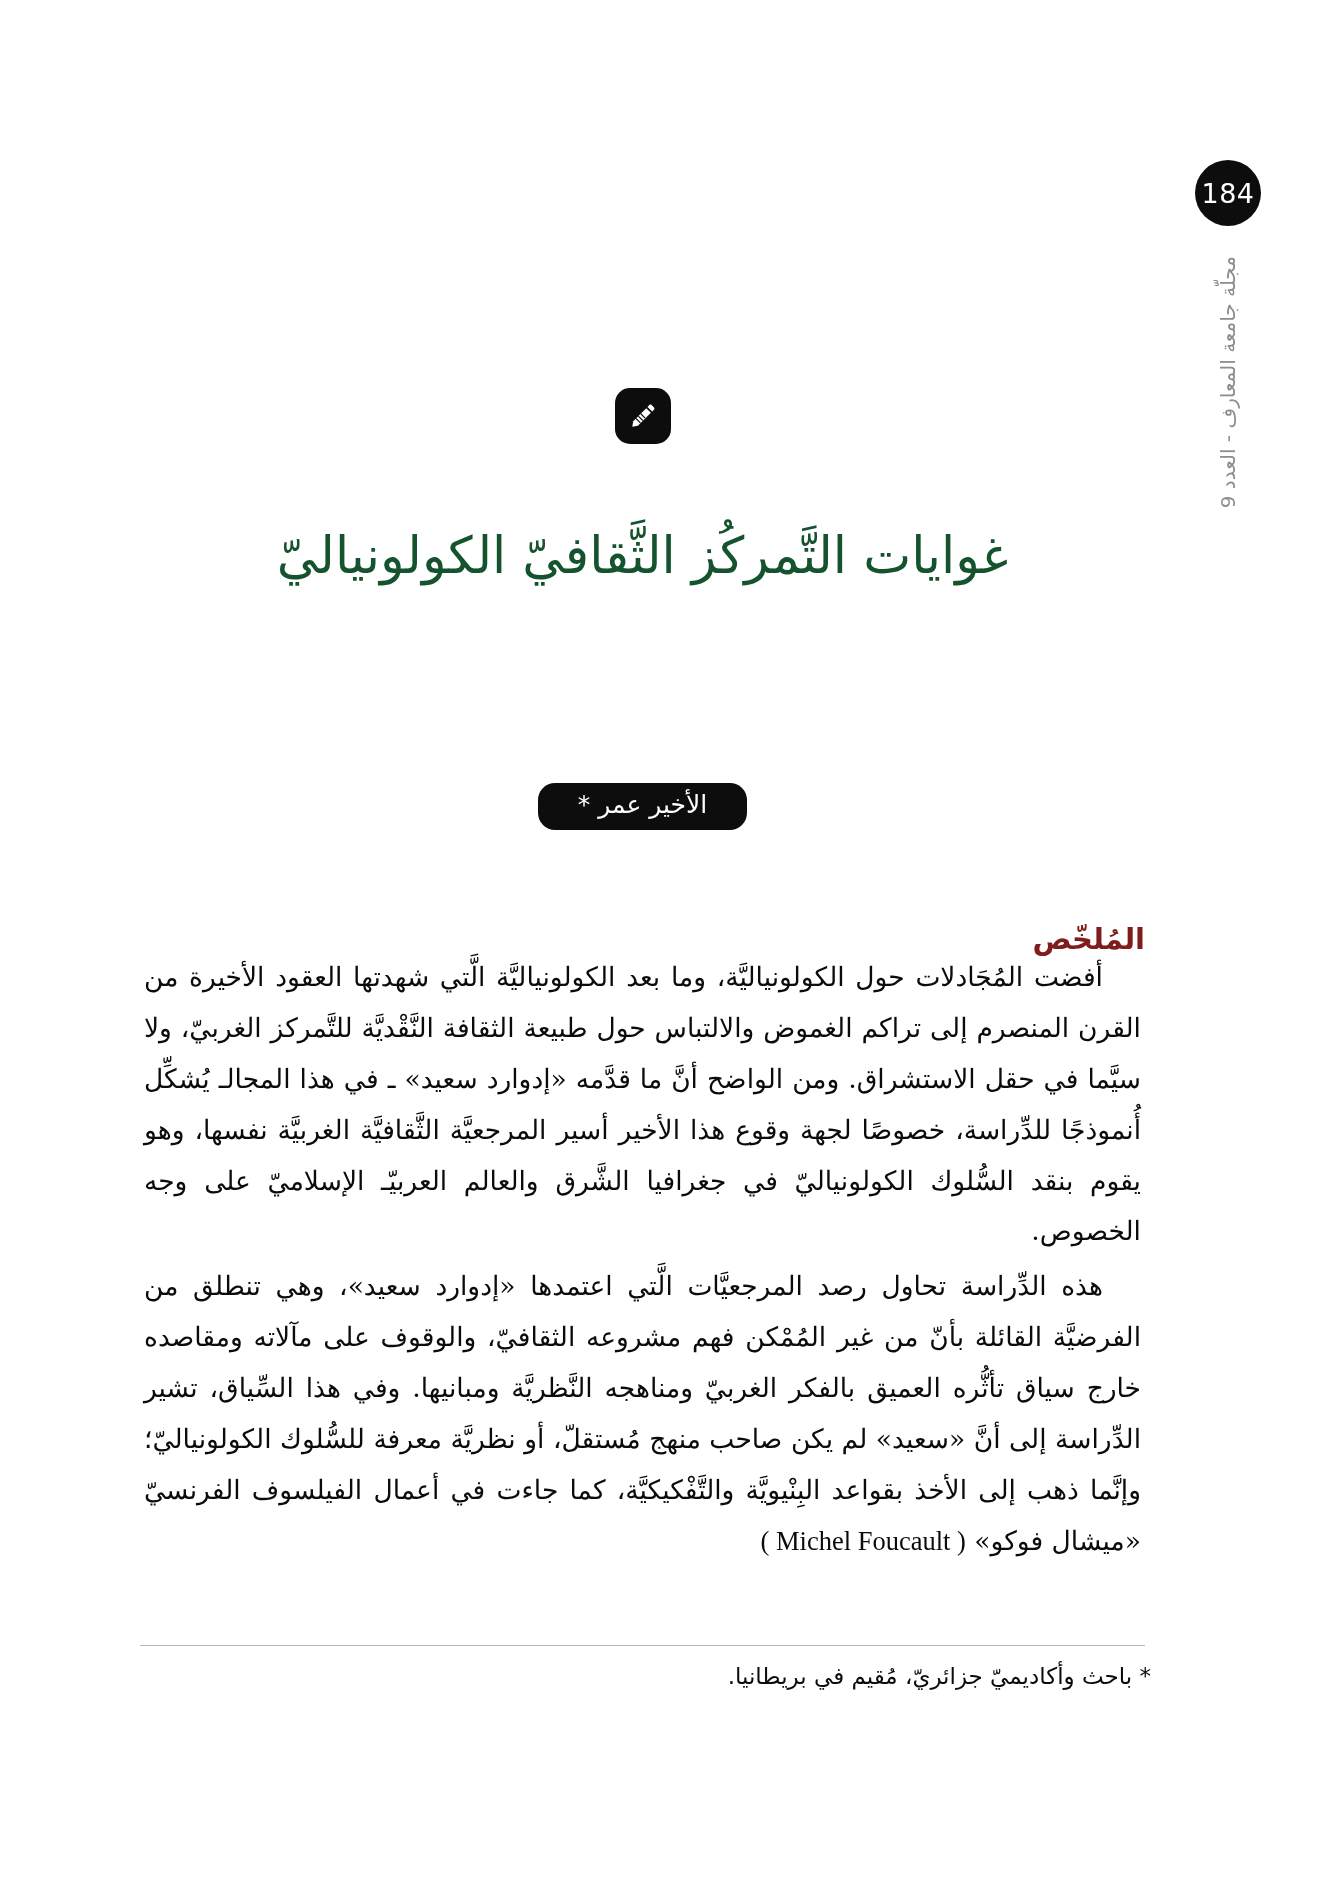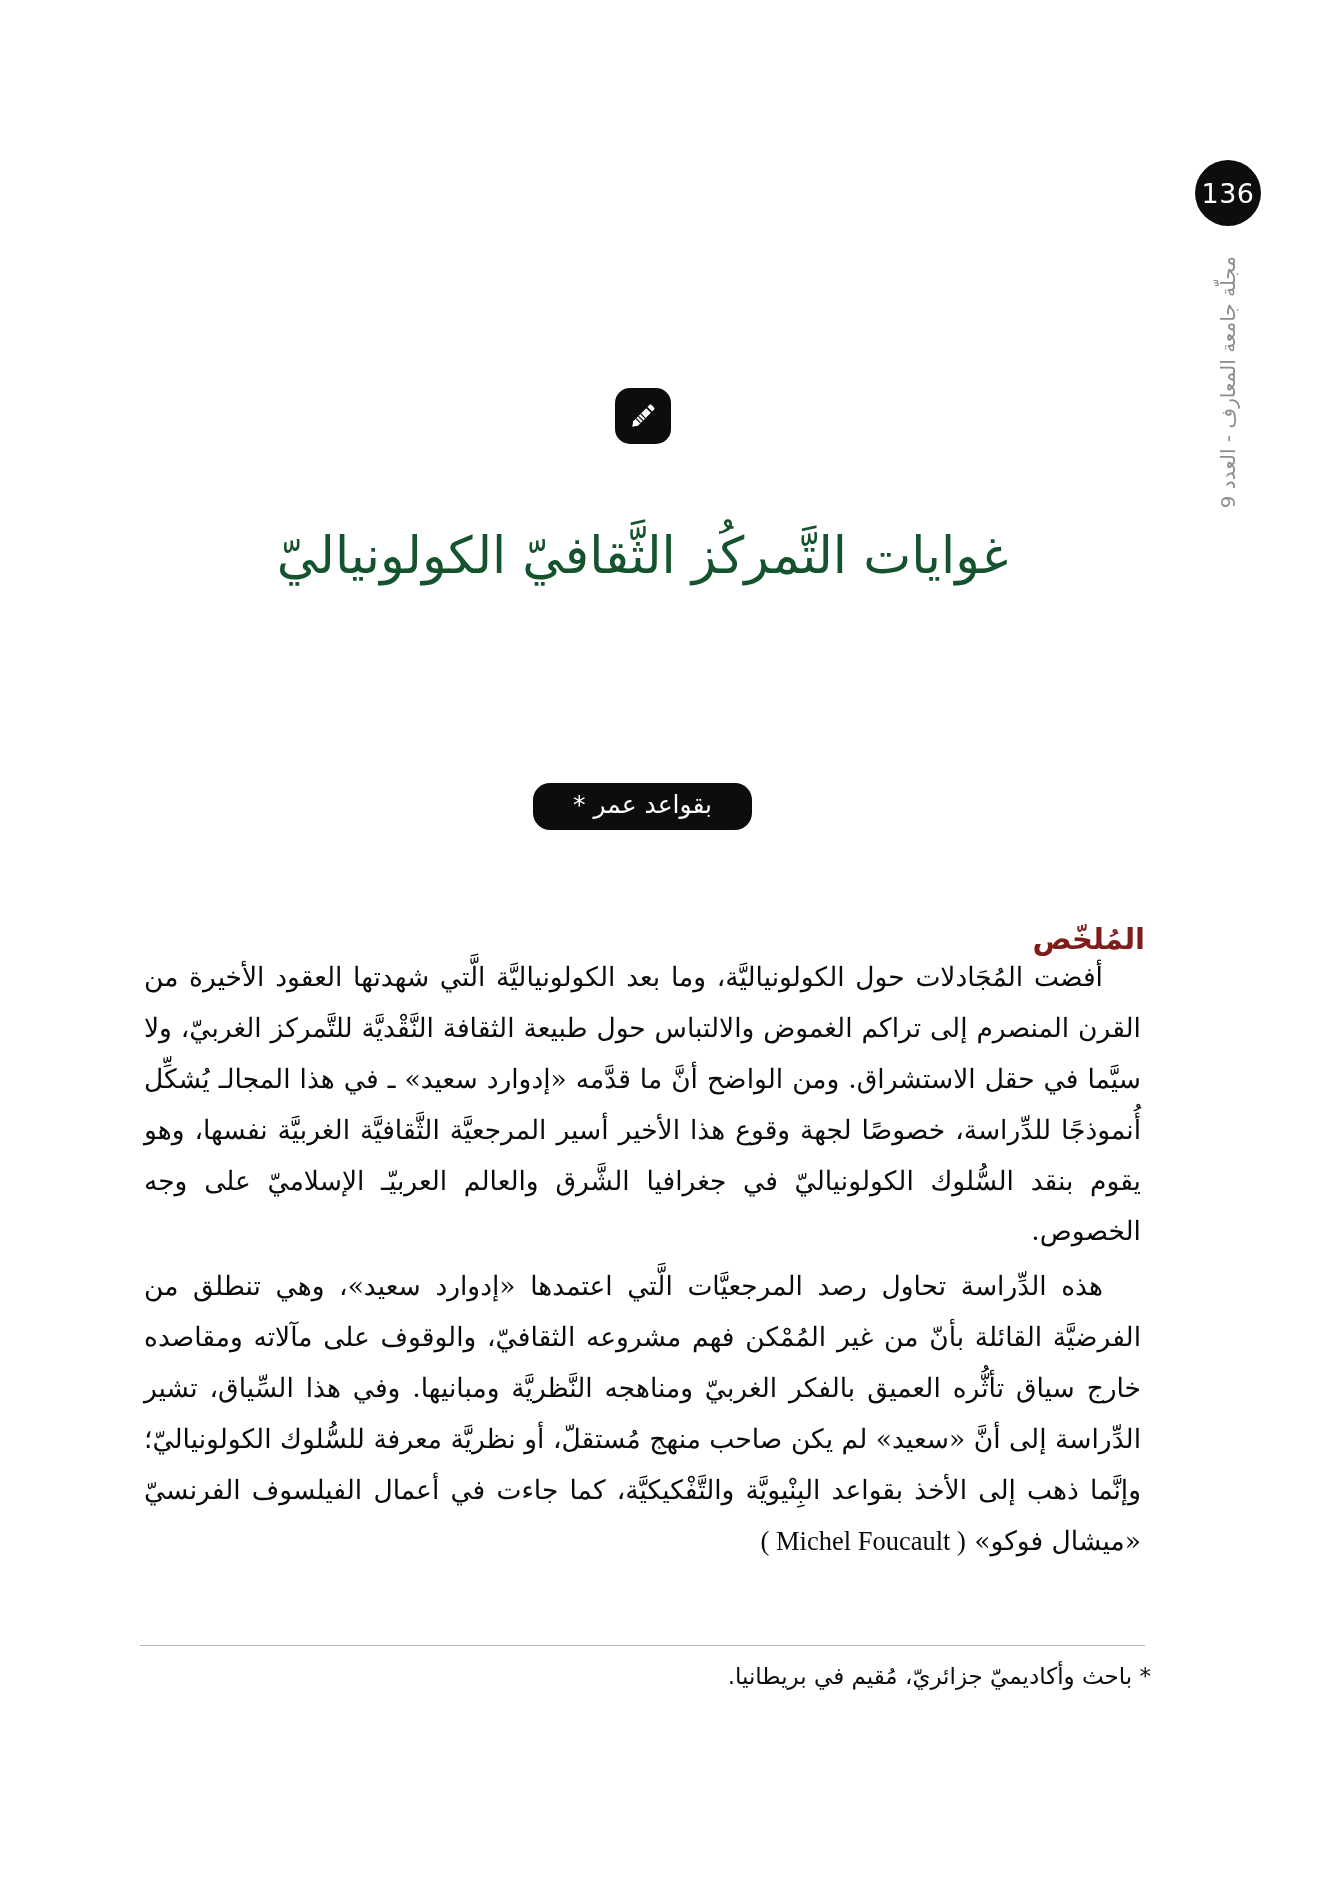--- a/index.html
+++ b/index.html
@@ -185,21 +185,21 @@
     line-height: 1.6;
     color: #0b0b0b;
   }
 </style>
 </head>
 <body>
 
 <div class="page">
 
   <div class="page-badge">
-    <span>136</span>
+    <span>184</span>
   </div>
 
   <div class="running-head">
     <span>مجلّة جامعة المعارف - العدد 9</span>
   </div>
 
   <div class="content">
 
     <div class="emblem-wrap">
       <div class="emblem">
@@ -213,21 +213,21 @@
           </svg>
         </span>
       </div>
     </div>
 
     <h1 class="title">
       <span class="tline">غوايات التَّمركُز الثَّقافيّ الكولونياليّ</span>
     </h1>
 
     <div class="author-wrap">
-      <div class="author-pill">بقواعد عمر *</div>
+      <div class="author-pill">الأخير عمر *</div>
     </div>
 
     <h2 class="abstract-heading">المُلخّص</h2>
 
     <div class="abstract-body">
       <p>أفضت المُجَادلات حول الكولونياليَّة، وما بعد الكولونياليَّة الَّتي شهدتها العقود الأخيرة من القرن المنصرم إلى تراكم الغموض والالتباس حول طبيعة الثقافة النَّقْديَّة للتَّمركز الغربيّ، ولا سيَّما في حقل الاستشراق. ومن الواضح أنَّ ما قدَّمه «إدوارد سعيد» ـ في هذا المجالـ يُشكِّل أُنموذجًا للدِّراسة، خصوصًا لجهة وقوع هذا الأخير أسير المرجعيَّة الثَّقافيَّة الغربيَّة نفسها، وهو يقوم بنقد السُّلوك الكولونياليّ في جغرافيا الشَّرق والعالم العربيّـ الإسلاميّ على وجه الخصوص.</p>
       <p><span>هذه الدِّراسة تحاول رصد المرجعيَّات الَّتي اعتمدها «إدوارد سعيد»، وهي تنطلق من الفرضيَّة القائلة بأنّ من غير المُمْكن فهم مشروعه الثقافيّ، والوقوف على مآلاته ومقاصده خارج سياق تأثُّره العميق بالفكر الغربيّ ومناهجه النَّظريَّة ومبانيها. وفي هذا السِّياق، تشير الدِّراسة إلى أنَّ «سعيد» لم يكن صاحب منهج مُستقلّ، أو نظريَّة معرفة للسُّلوك الكولونياليّ؛ وإنَّما ذهب إلى الأخذ بقواعد البِنْيويَّة والتَّفْكيكيَّة، كما جاءت في أعمال الفيلسوف الفرنسيّ «ميشال فوكو» </span><span class="latin">( Michel Foucault )</span></p>
     </div>
 
     <div class="footnote-rule"></div>

